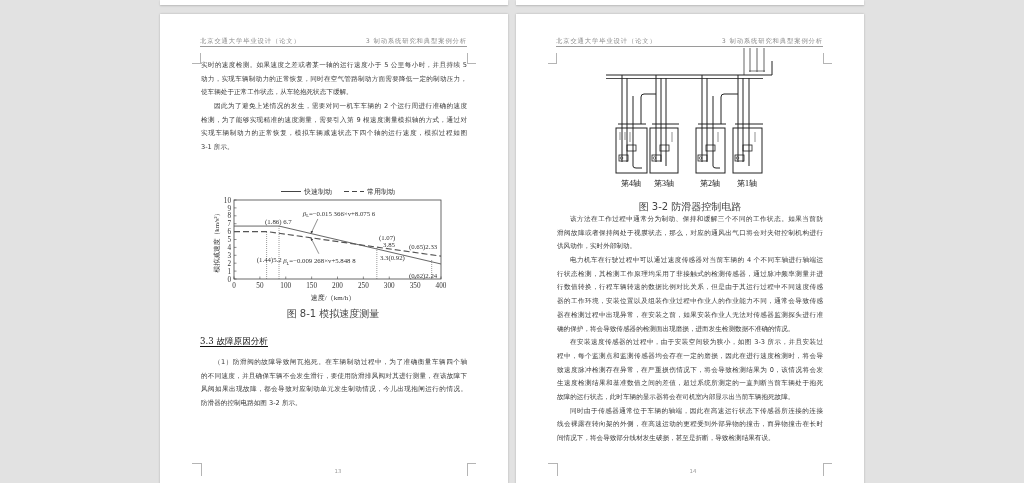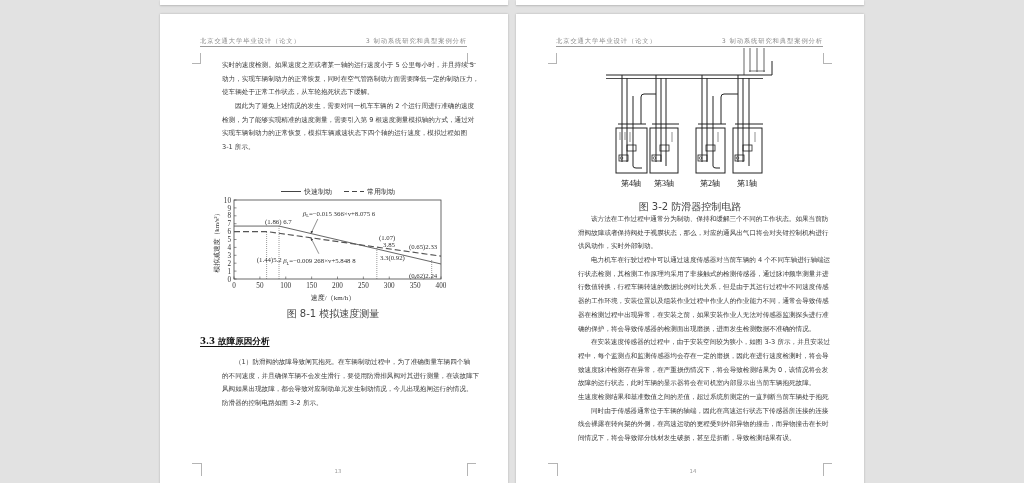--- a/index.html
+++ b/index.html
@@ -25,31 +25,31 @@
   .hdr.right { right:41px; }
   .hdr-rule {
     position:absolute; left:40px; width:267px; top:31.5px; height:0;
     border-top:0.8px solid #9a9a9a;
   }
   .mark { position:absolute; border-color:#b4b4b4; border-style:solid; border-width:0; }
   .body { position:absolute; left:41px; width:266px; }
   .ln {
     height:13.7px; line-height:13.7px; font-size:6.6px; color:#3a3a3a;
     white-space:nowrap; overflow:visible;
-    text-align:justify; text-align-last:justify;margin-left:21px;
+    text-align:justify; text-align-last:justify;
   }
   .ln.last { text-align-last:left; }
   .ln.ind { padding-left:13px; }
   .caption {
     position:absolute; font-size:10px; color:#444; white-space:nowrap;
     transform:translateX(-50%); line-height:10px;
   }
   .heading {
     position:absolute; left:40px; top:322px; font-family:"DejaVu Serif", serif;
-    font-weight:bold; font-size:8.6px; color:#111; text-decoration:underline;
+    font-weight:normal; font-size:8.6px; color:#111; text-decoration:underline;
     text-decoration-thickness:1px; text-underline-offset:2px; white-space:nowrap;
   }
   .pgnum {
     position:absolute; top:454px; font-size:5.4px; color:#9a9a9a;
     transform:translateX(-50%);
   }
   svg text { font-family:"Liberation Serif", serif; }
 </style>
 </head>
 <body>
@@ -254,21 +254,21 @@
     <div class="ln last">供风动作，实时外部制动。</div>
     <div class="ln ind">电力机车在行驶过程中可以通过速度传感器对当前车辆的 4 个不同车轴进行轴端运</div>
     <div class="ln">行状态检测，其检测工作原理均采用了非接触式的检测传感器，通过脉冲频率测量并进</div>
     <div class="ln">行数值转换，行程车辆转速的数据比例对比关系，但是由于其运行过程中不同速度传感</div>
     <div class="ln">器的工作环境，安装位置以及组装作业过程中作业人的作业能力不同，通常会导致传感</div>
     <div class="ln">器在检测过程中出现异常，在安装之前，如果安装作业人无法对传感器监测探头进行准</div>
     <div class="ln last">确的保护，将会导致传感器的检测面出现磨损，进而发生检测数据不准确的情况。</div>
     <div class="ln ind">在安装速度传感器的过程中，由于安装空间较为狭小，如图 3-3 所示，并且安装过</div>
     <div class="ln">程中，每个监测点和监测传感器均会存在一定的磨损，因此在进行速度检测时，将会导</div>
     <div class="ln">致速度脉冲检测存在异常，在严重损伤情况下，将会导致检测结果为 0，该情况将会发</div>
+    <div class="ln">生速度检测结果和基准数值之间的差值，超过系统所测定的一直判断当前车辆处于抱死</div>
     <div class="ln last">故障的运行状态，此时车辆的显示器将会在司机室内部显示出当前车辆抱死故障。</div>
-    <div class="ln">生速度检测结果和基准数值之间的差值，超过系统所测定的一直判断当前车辆处于抱死</div>
     <div class="ln ind">同时由于传感器通常位于车辆的轴端，因此在高速运行状态下传感器所连接的连接</div>
     <div class="ln">线会裸露在转向架的外侧，在高速运动的更程受到外部异物的撞击，而异物撞击在长时</div>
     <div class="ln last">间情况下，将会导致部分线材发生破损，甚至是折断，导致检测结果有误。</div>
   </div>
 
   <div class="pgnum" style="left:177px">14</div>
 </div>
 
 </body></html>

